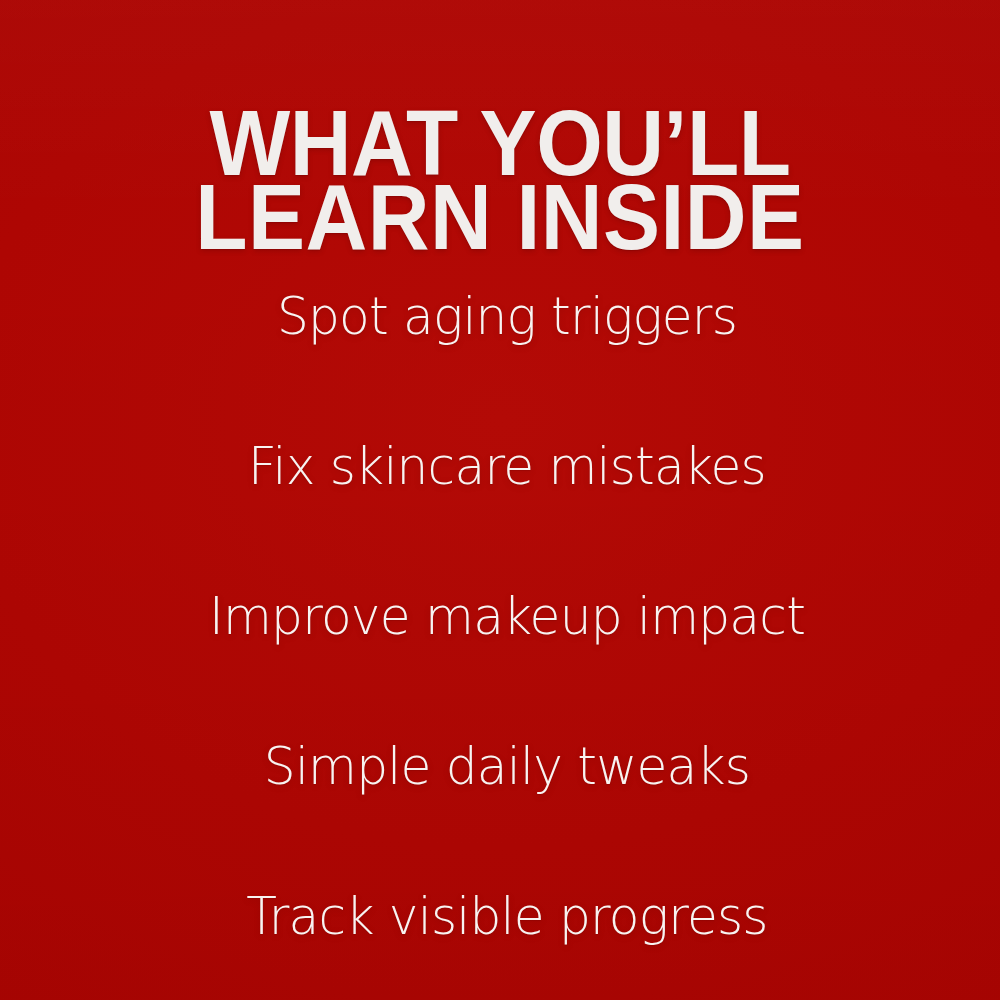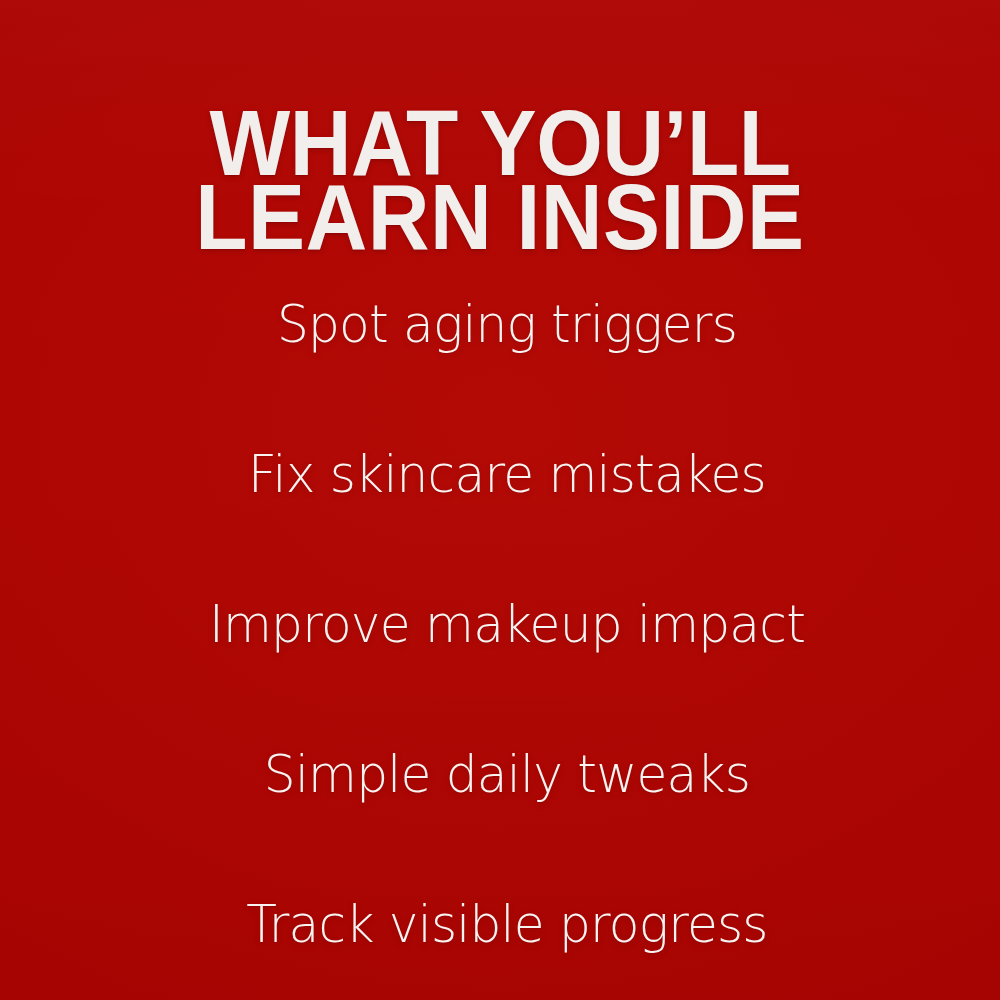--- a/index.html
+++ b/index.html
@@ -71,21 +71,21 @@
   .headline .hl-line-2 {
     letter-spacing: 0.5px;
   }
 
   
   .bullet-list {
     position: absolute;
     top: 241px;
     left: 14px;
     right: 0;
-    margin: 8px;
+    margin: 0;
     padding: 0;
     list-style: none;
     z-index: 2;
   }
   .bullet-item {
     height: 150px;
     line-height: 150px;
     text-align: center;
     white-space: nowrap;
     color: #F8F3F1;

